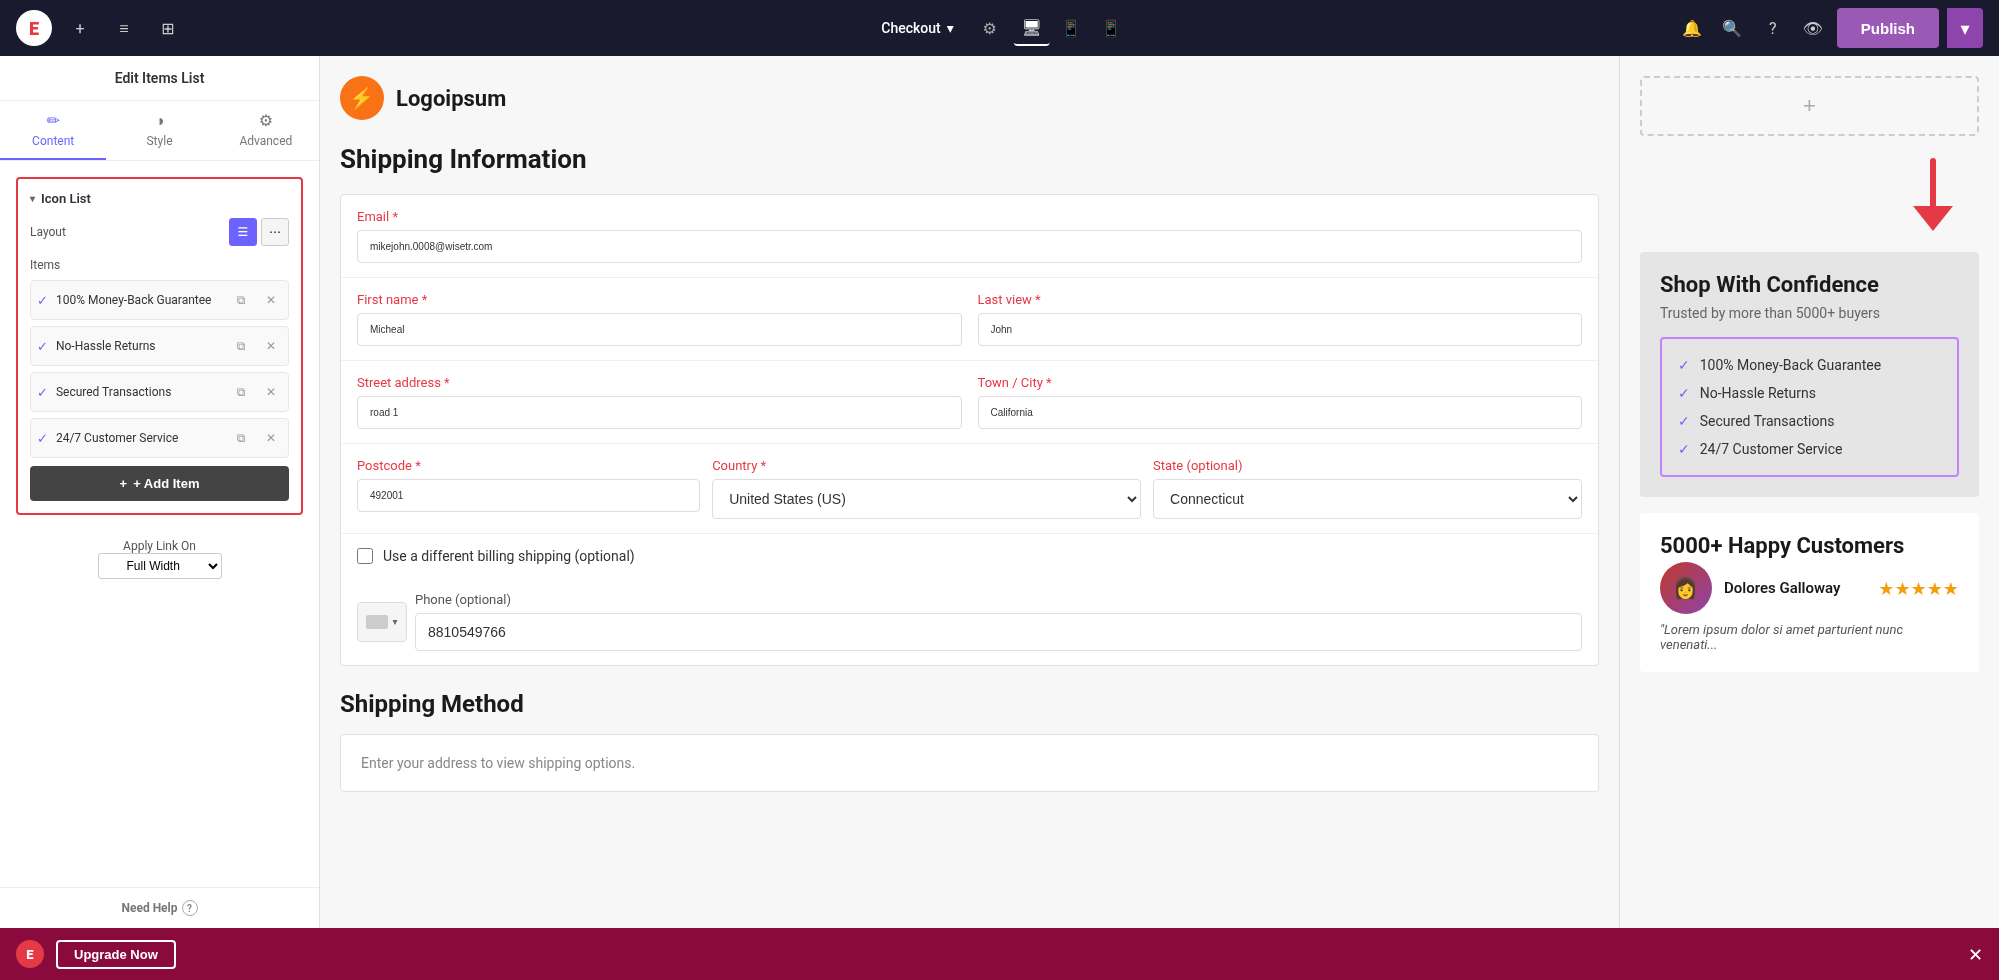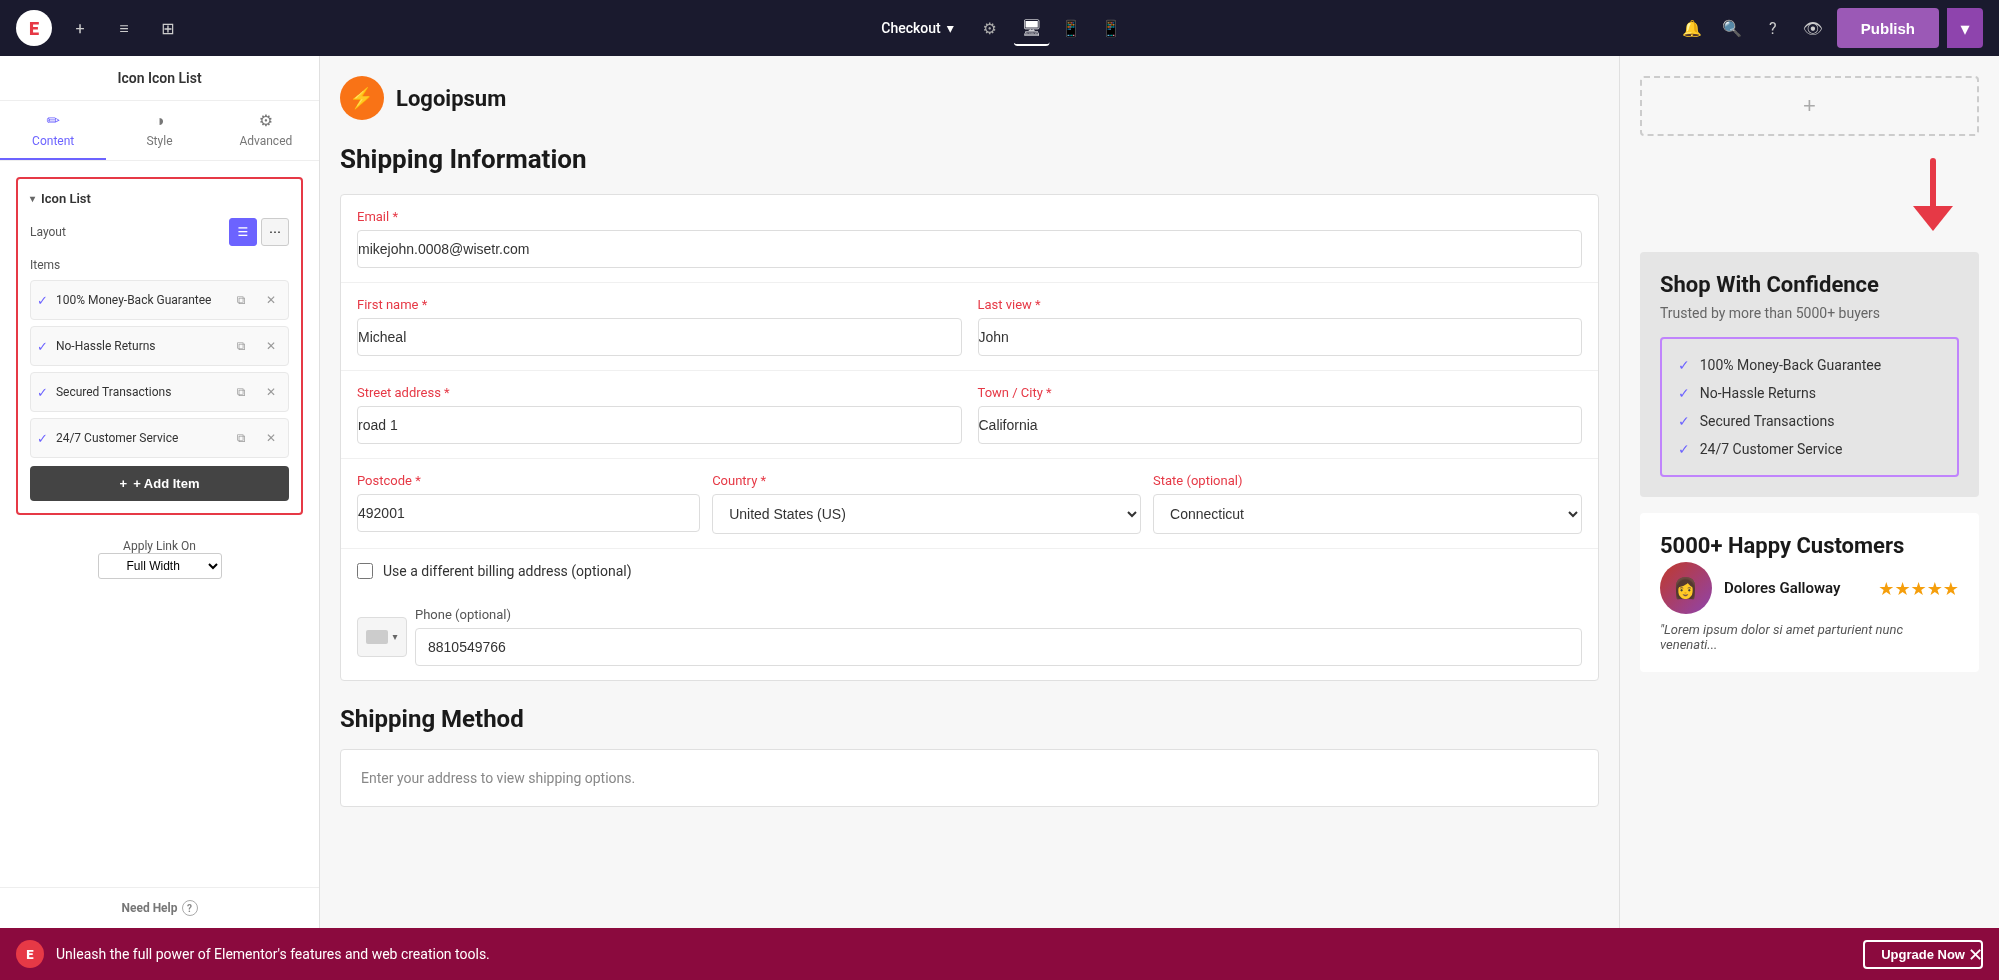--- a/index.html
+++ b/index.html
@@ -274,24 +274,24 @@
       padding: 14px 16px;
       border-bottom: 1px solid #f0f0f0;
     }
     .form-group:last-child { border-bottom: none; }
     .form-row { display: flex; gap: 16px; }
     .form-field { flex: 1; }
     .form-label { font-size: 13px; color: #555; margin-bottom: 6px; display: block; }
     .form-label span { color: #e63946; }
     .form-input {
       width: 100%;
-      padding: 10px 0;
+      padding: 10px 12px;
       border: 1px solid #ddd;
       border-radius: 4px;
-      font-size: 14px;
+      font-size: 10px;
       color: #333;
       outline: none;
     }
 
     .form-row-3 { display: flex; gap: 12px; }
     .form-row-3 .form-field:first-child { flex: 1.2; }
     .form-row-3 .form-field:nth-child(2) { flex: 1.5; }
     .form-row-3 .form-field:nth-child(3) { flex: 1.5; }
 
     .form-select {
@@ -516,21 +516,21 @@
     <div class="topbar-icon-btn">👁</div>
     <button class="publish-btn">Publish</button>
     <div class="publish-btn-arrow">▾</div>
   </div>
 </div>
 
 <div class="main-layout">
 
   <div class="left-panel">
     <div class="panel-header">
-      <span>Icon Icon List</span>
+      <span>Edit Items List</span>
     </div>
 
     <div class="panel-tabs">
       <div class="panel-tab active">
         <span class="panel-tab-icon">✏</span>
         <span>Content</span>
       </div>
       <div class="panel-tab">
         <span class="panel-tab-icon">◑</span>
         <span>Style</span>
@@ -664,21 +664,21 @@
             <label class="form-label"><span>State (optional)</span></label>
             <select class="form-select">
               <option>Connecticut</option>
             </select>
           </div>
         </div>
       </div>
 
       <div class="billing-checkbox-row">
         <input type="checkbox" class="billing-checkbox" style="">
-        <span class="billing-label">Use a different billing address (optional)</span>
+        <span class="billing-label">Use a different billing shipping (optional)</span>
       </div>
 
       <div class="phone-row">
         <div class="phone-flag">
           <div class="phone-flag-box"></div>
           <span class="phone-flag-arrow">▾</span>
         </div>
         <div class="phone-input-wrapper">
           <label class="phone-label">Phone (optional)</label>
           <input class="phone-input" type="tel" value="8810549766" style="">
@@ -736,16 +736,15 @@
       </div>
       <div class="customer-quote">"Lorem ipsum dolor si amet parturient nunc venenati...</div>
     </div>
   </div>
 </div>
 
 <div class="bottom-banner">
   <div class="banner-logo">
     <span>E</span>
   </div>
-  <span class="banner-text">Unleash the full power of Elementor's features and web creation tools.</span>
   <button class="upgrade-btn">Upgrade Now</button>
   <span class="banner-close">✕</span>
 </div>
 
 </body></html>

